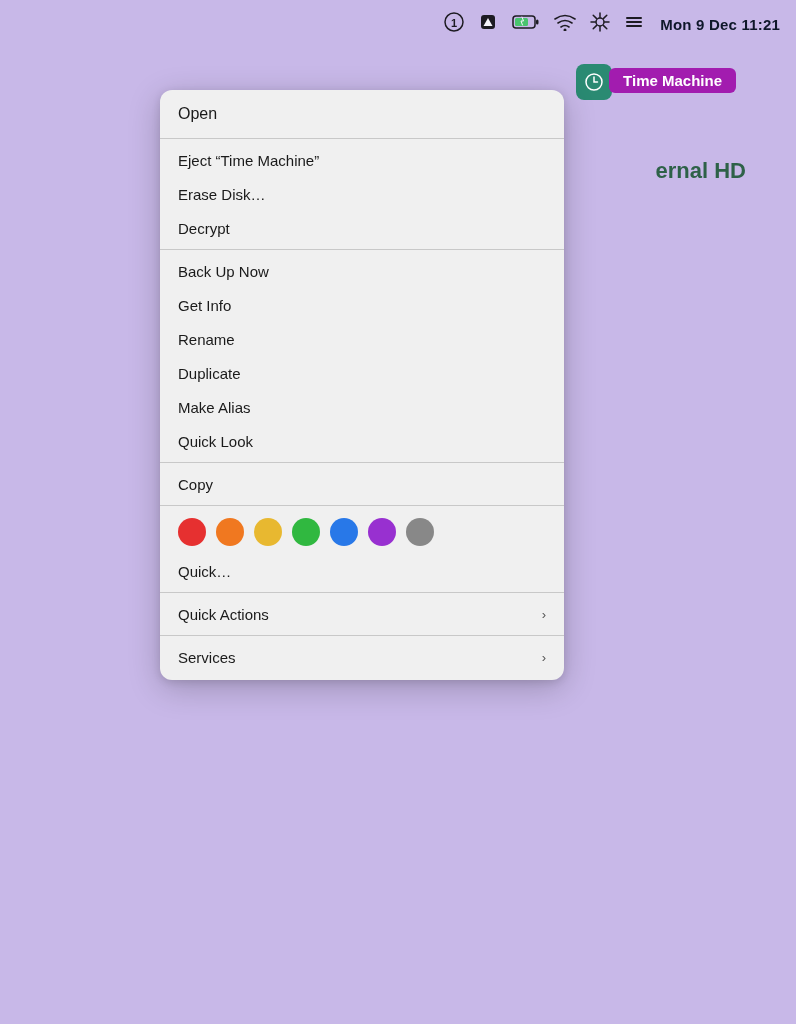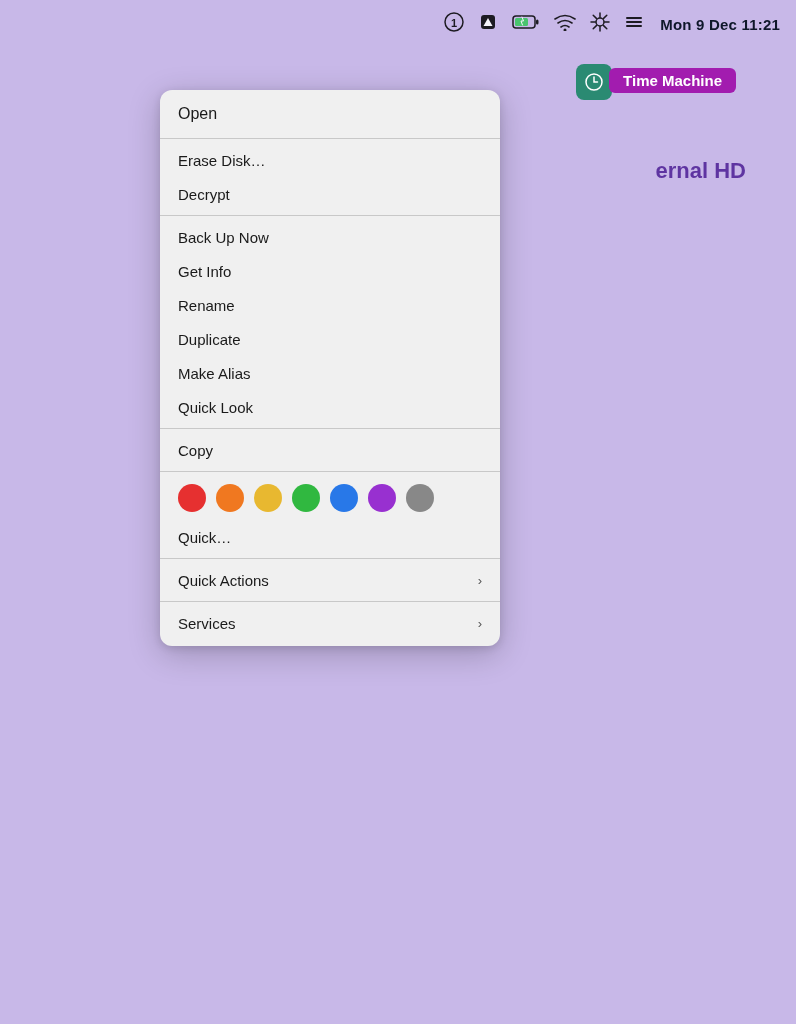--- a/index.html
+++ b/index.html
@@ -76,30 +76,30 @@
       align-items: center;
       justify-content: center;
     }
 
     .external-hd-label {
       position: absolute;
       top: 158px;
       right: 50px;
       font-size: 22px;
       font-weight: 600;
-      color: #4c1d95;
+      color: #14532d;
       opacity: 0.85;
     }
 
     
     .context-menu {
       position: absolute;
       top: 90px;
       left: 160px;
-      width: 340px;
+      width: 404px;
       background-color: #f0f0f0;
       border-radius: 12px;
       box-shadow: 0 8px 32px rgba(0,0,0,0.22), 0 2px 8px rgba(0,0,0,0.12);
       padding: 6px 0;
       overflow: hidden;
     }
 
     .menu-item {
       display: flex;
       align-items: center;
@@ -235,20 +235,23 @@
 
 <div class="external-hd-label">ernal HD</div>
 
 <div class="context-menu">
 
   <div class="menu-item menu-section-first menu-item-open">
     <span>Open</span>
   </div>
   <div class="menu-separator"></div>
 
+  <div class="menu-item">
+    <span>Eject “Time Machine”</span>
+  </div>
 
   <div class="menu-item">
     <span>Erase Disk…</span>
   </div>
 
   <div class="menu-item">
     <span>Decrypt</span>
   </div>
   <div class="menu-separator"></div>
 

